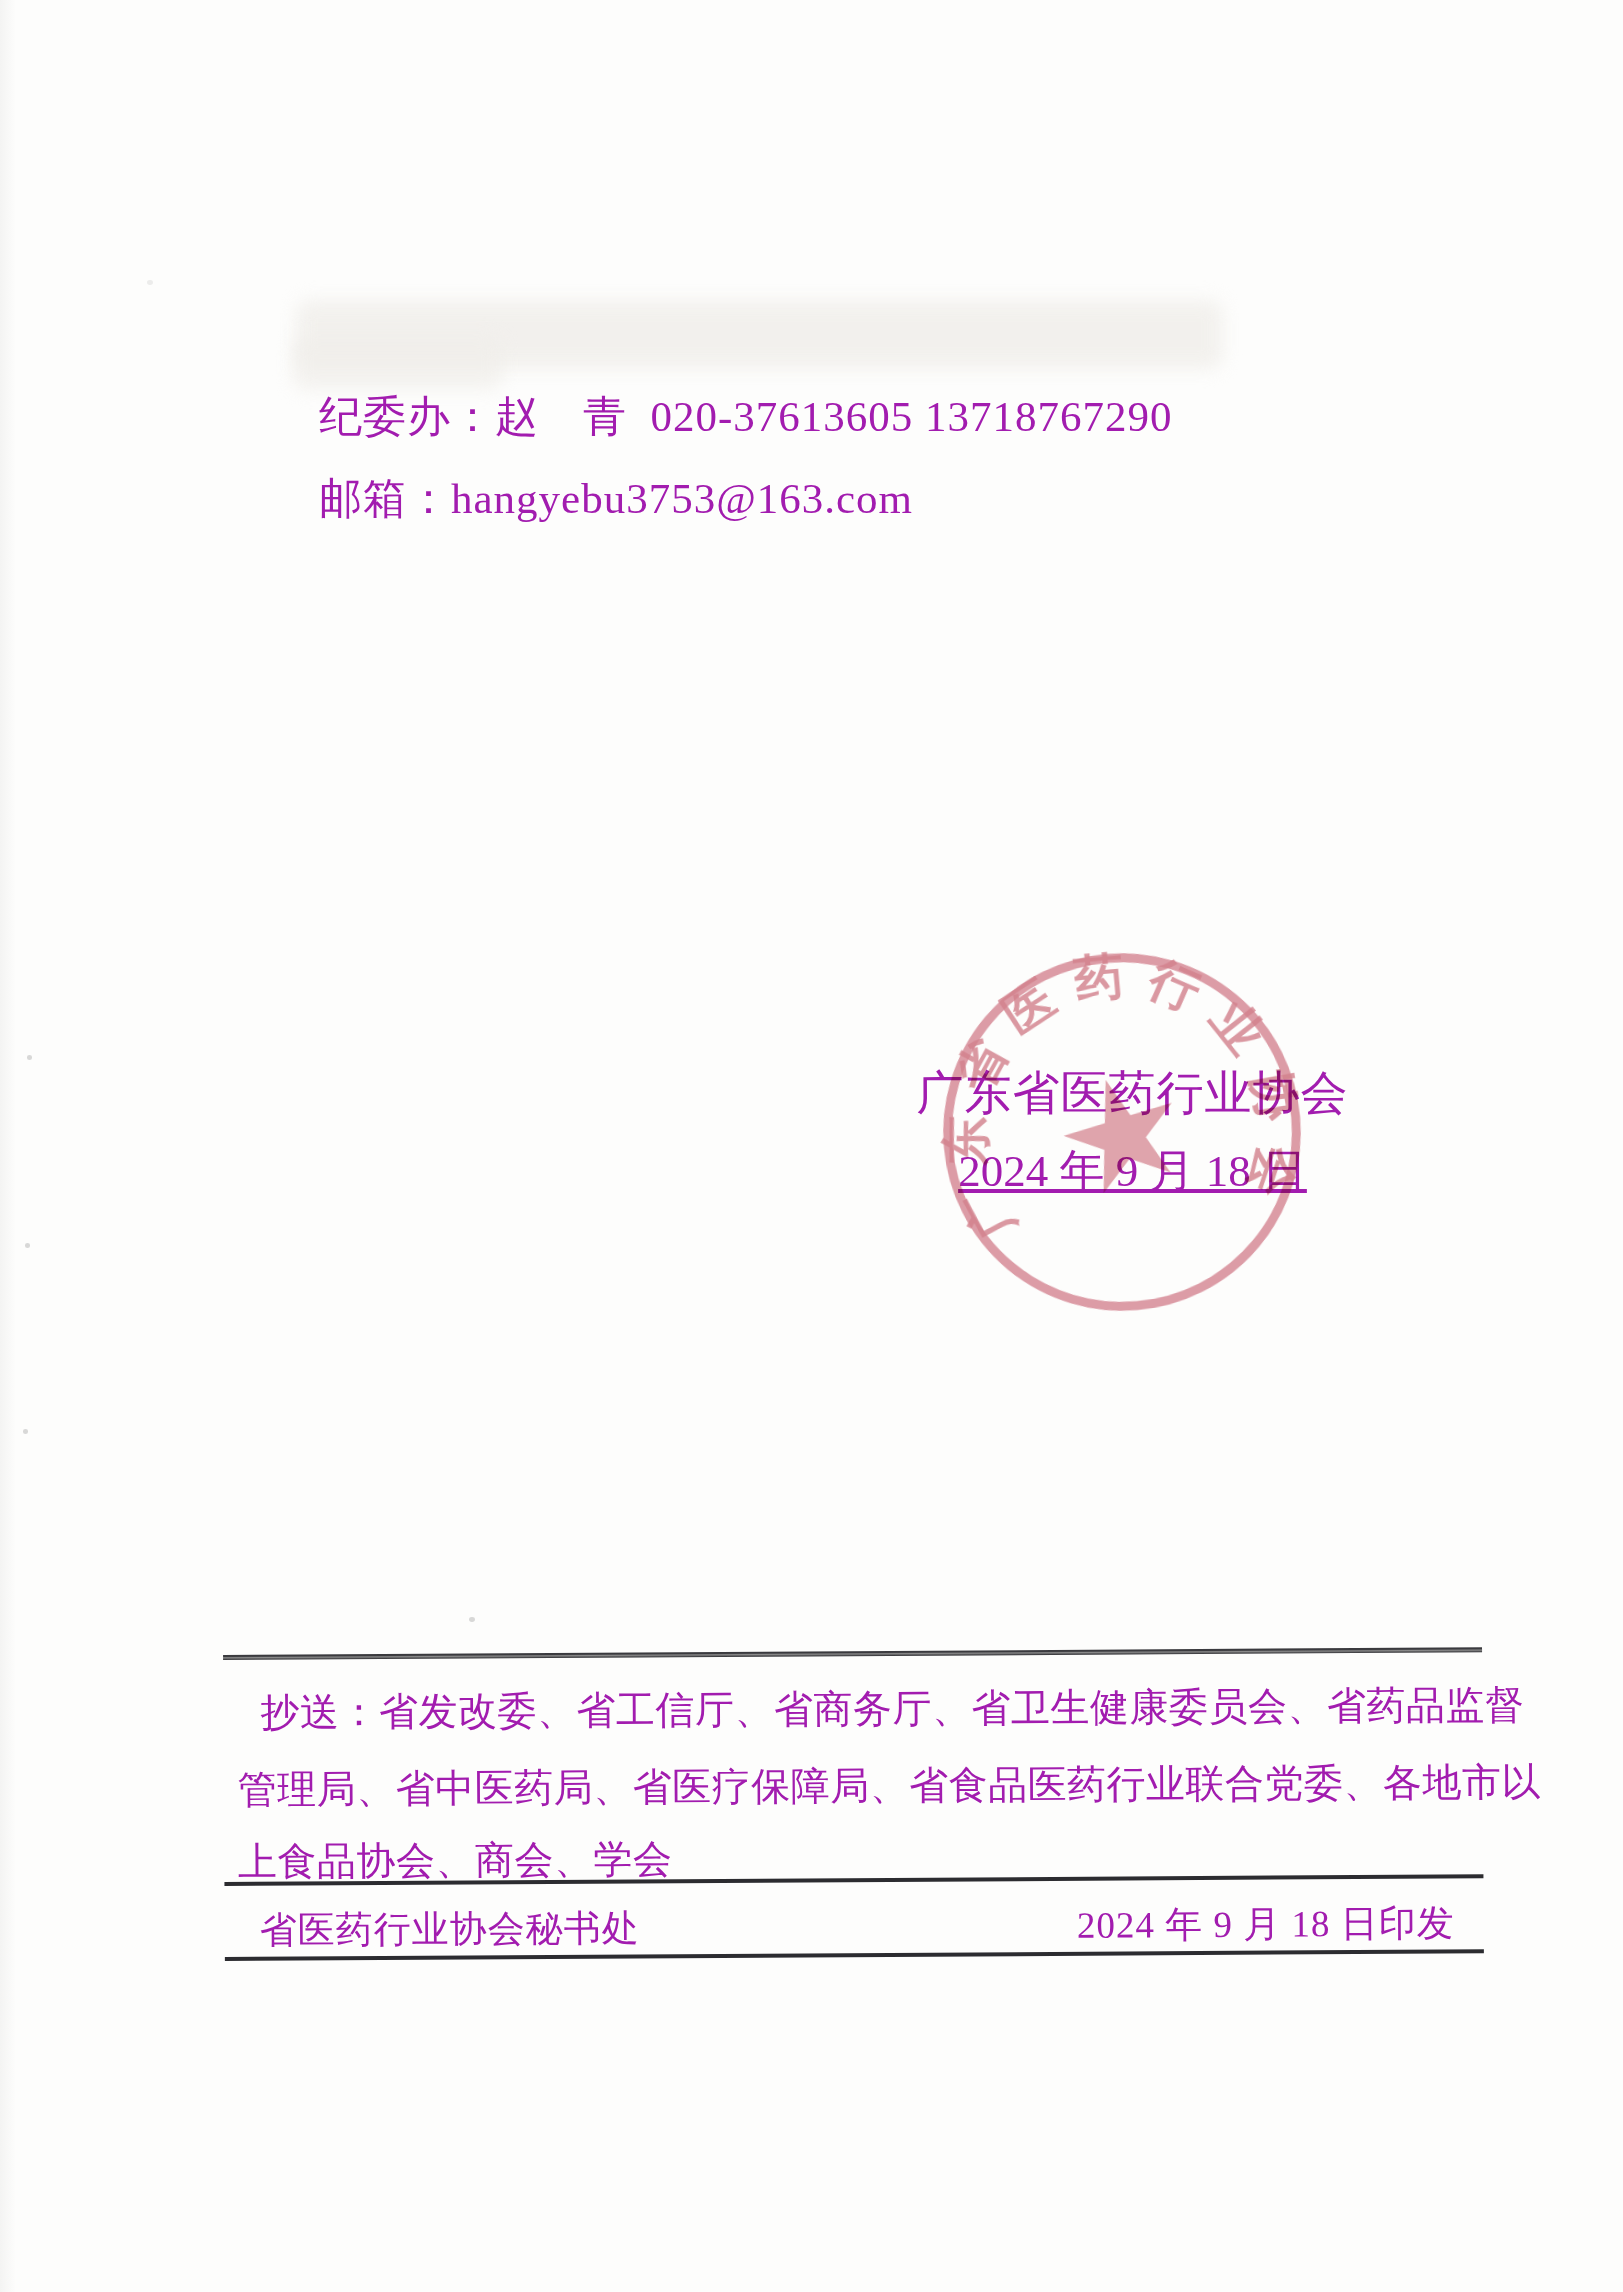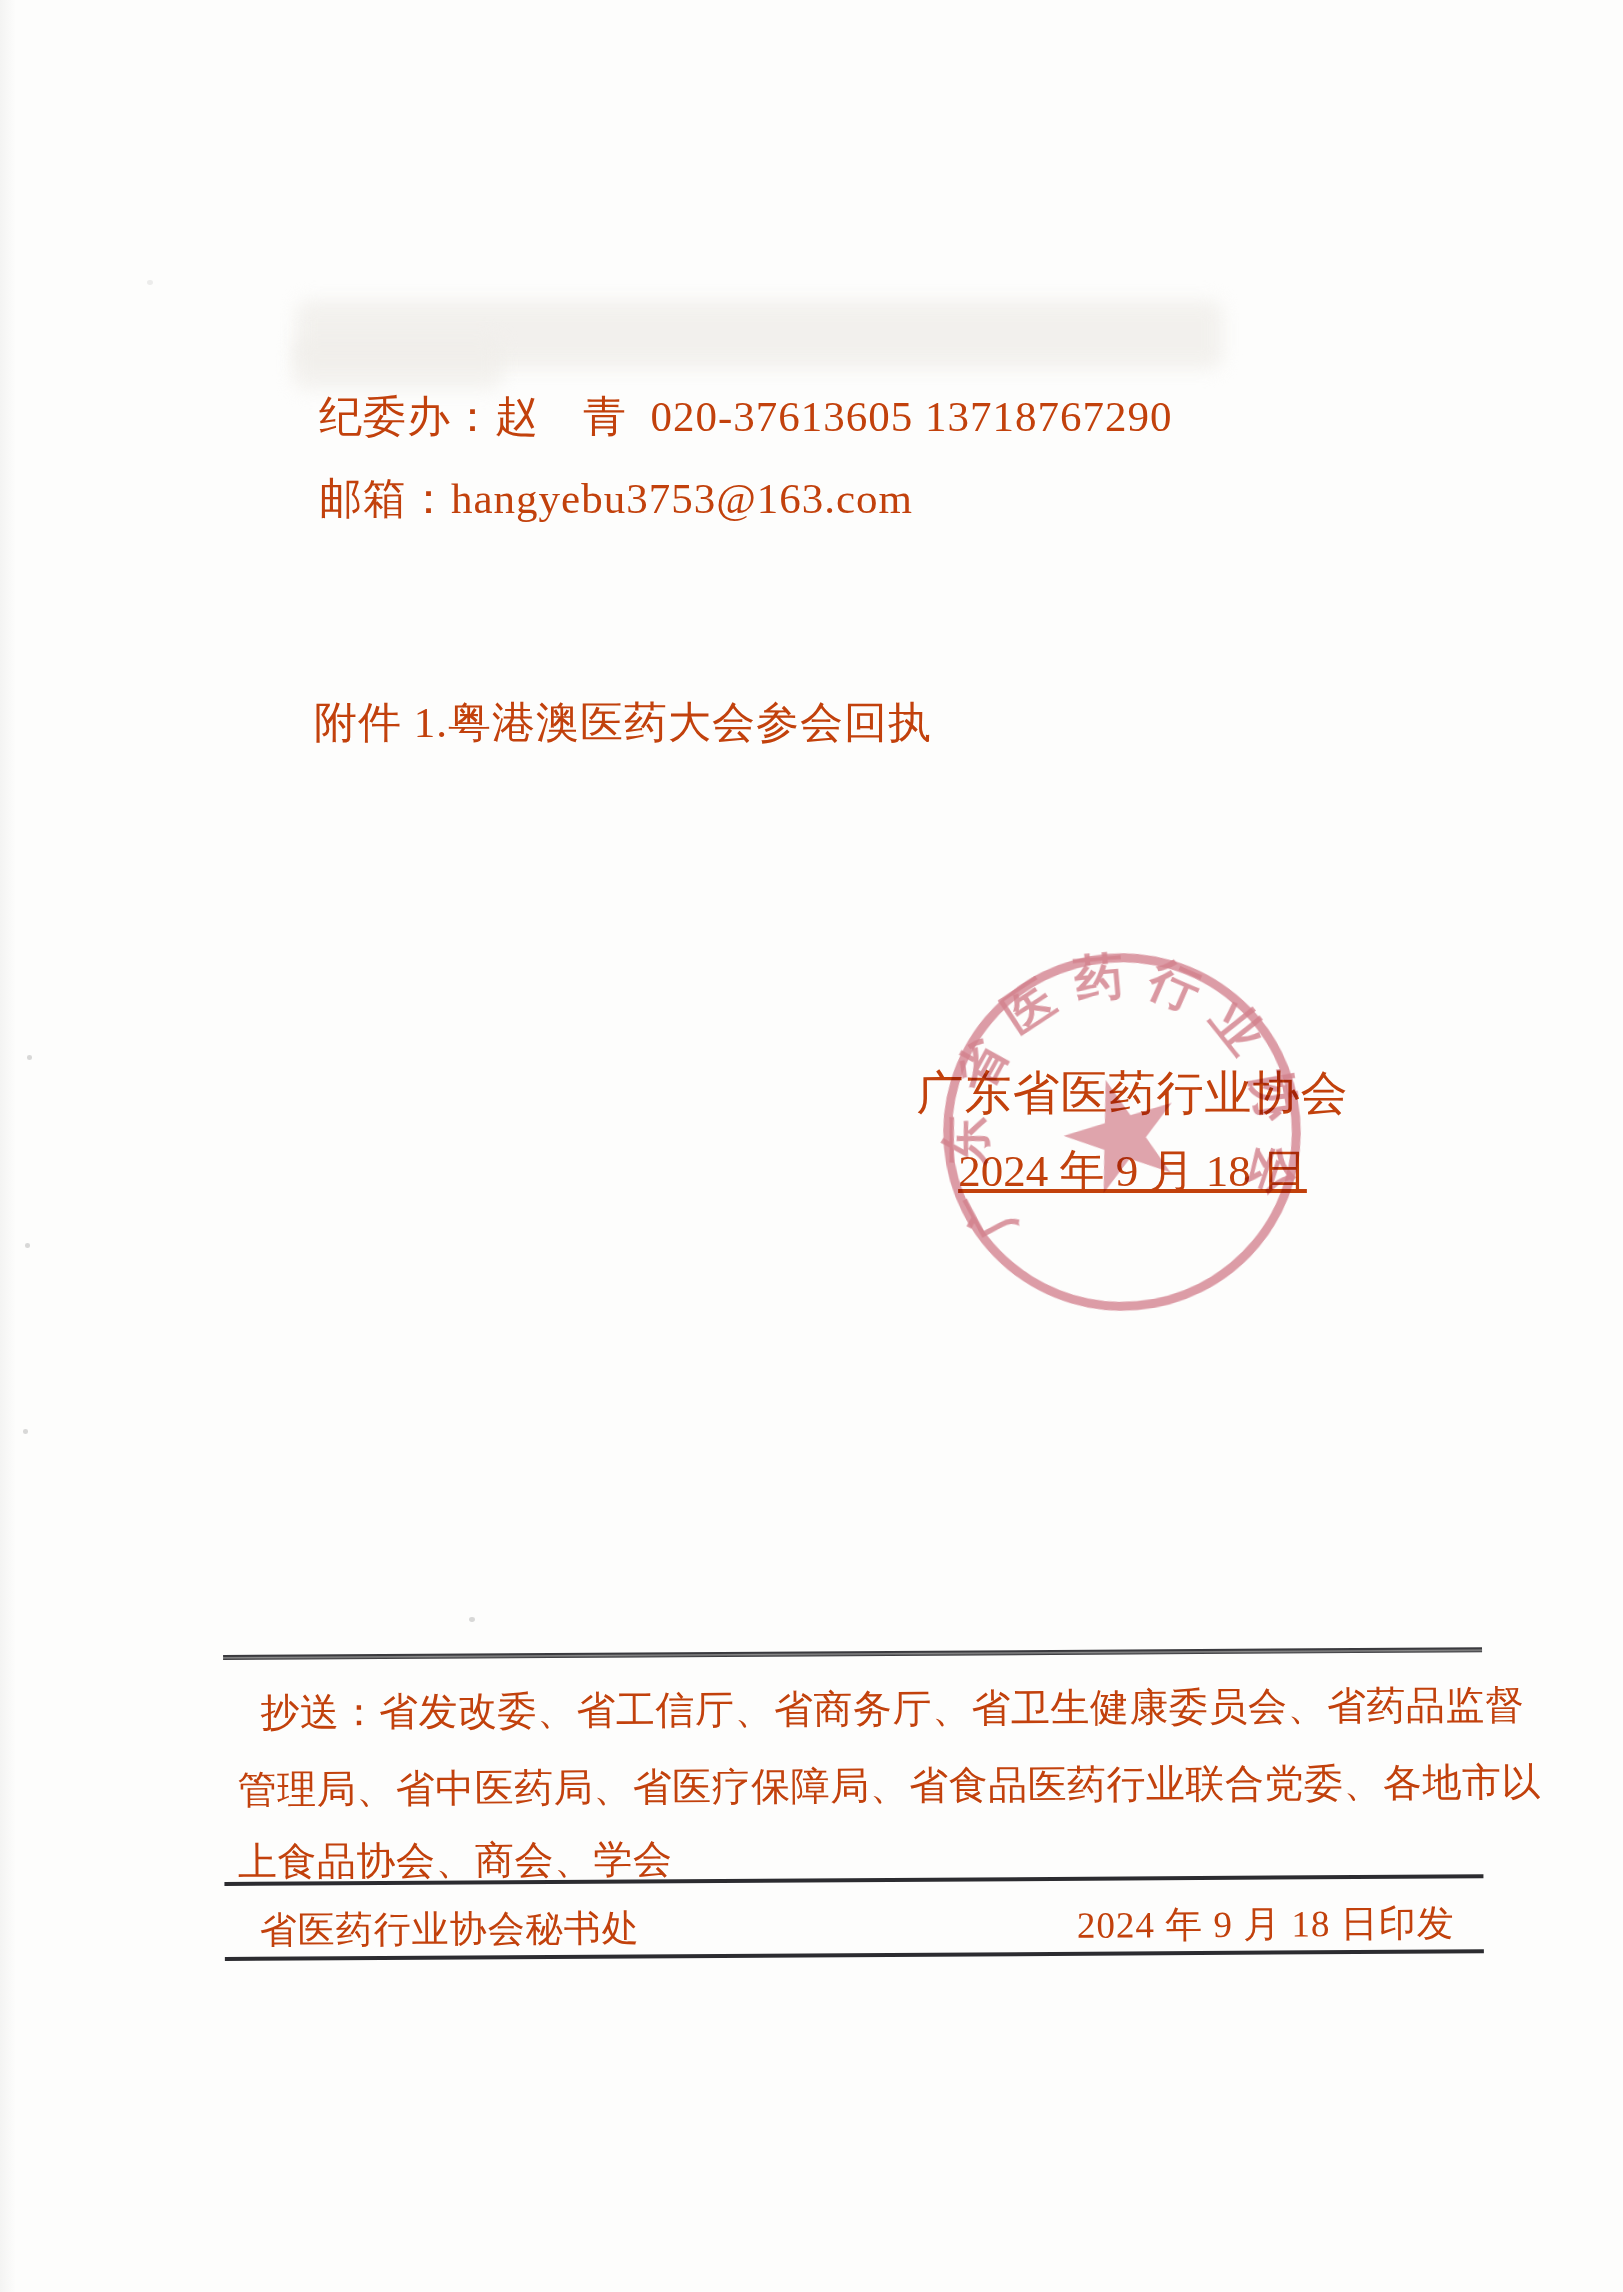--- a/index.html
+++ b/index.html
@@ -5,21 +5,21 @@
 <style>
   html, body { margin: 0; padding: 0; background: #e8e8e8; }
   .page {
     position: relative;
     width: 1623px;
     height: 2293px;
     margin: 0 auto;
     background: #fdfdfc;
     overflow: hidden;
     font-family: "Liberation Serif", "DejaVu Serif", serif;
-    color: #c2410c;
+    color: #a21caf;
   }
   
   .edge-left {
     position: absolute; left: 0; top: 0; width: 15.7px; height: 100%;
     background: linear-gradient(to right, rgba(120,120,120,0.07), rgba(120,120,120,0));
   }
   .smudge {
     position: absolute;
     background: #f0eeea;
     filter: blur(8.8px);
@@ -97,21 +97,20 @@
   <div class="smudge smudge-b"></div>
   <div class="speck" style="left:26.5px; top:1055px;"></div>
   <div class="speck" style="left:24.5px; top:1243px;"></div>
   <div class="speck" style="left:22.5px; top:1429px;"></div>
   <div class="speck" style="left:469px; top:1617px;"></div>
   <div class="speck" style="left:147px; top:280px; opacity:0.2;"></div>
 
   <div class="textline" style="left:319px; top:390px;">纪委办：赵　青  020-37613605 13718767290</div>
   <div class="textline" style="left:319px; top:472px;">邮箱：hangyebu3753@163.com</div>
 
-  <div class="textline" style="left:314px; top:696px;">附件 1.粤港澳医药大会参会回执</div>
 
   <div class="sig sig-org">广东省医药行业协会</div>
   <div class="sig sig-date">2024 年 9 月 18 日</div>
 
   <svg class="stamp" viewBox="0 0 420 420">
     <defs>
       <path id="sealRingPath" d="M 102.8 300 A 140 140 0 1 1 317.2 300" fill="none"></path>
     </defs>
     <circle cx="210" cy="210" r="176" fill="none" stroke="#d5828f" stroke-width="9" opacity="0.78"></circle>
     <text font-size="50" font-weight="600" letter-spacing="19" fill="#d5828f" opacity="0.82" font-family="Liberation Serif, DejaVu Serif, serif">

